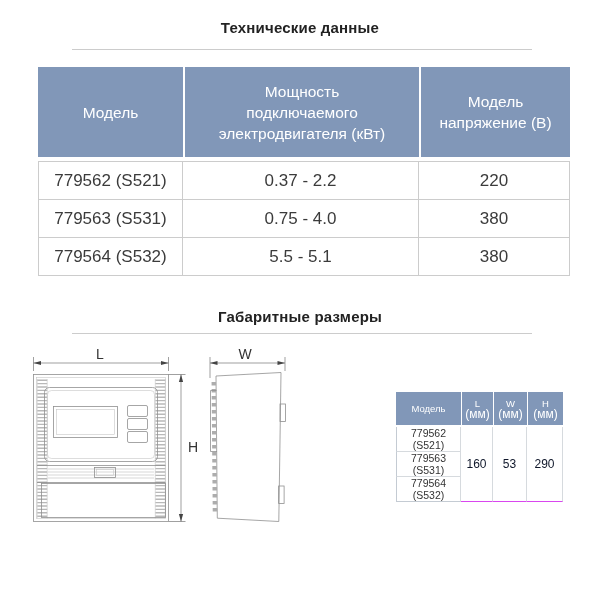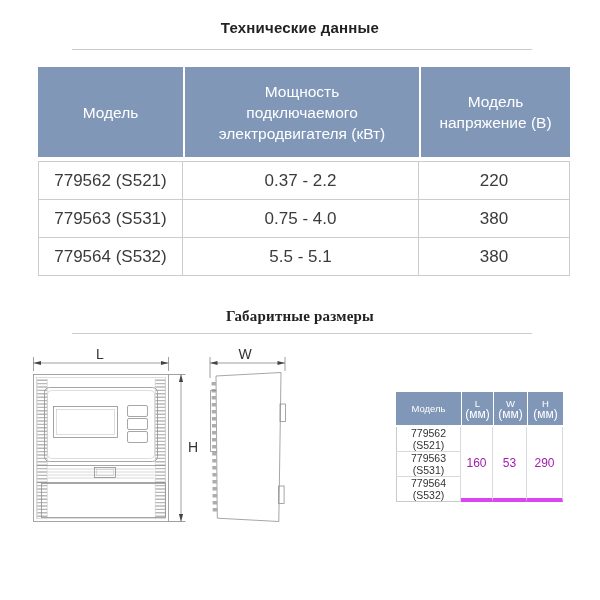--- a/index.html
+++ b/index.html
@@ -27,21 +27,21 @@
   #dims th{background:#8197b8;color:#fff;font-weight:400;height:33px;vertical-align:middle;
            text-align:center;padding:0;border-bottom:2px solid #ffffff;}
   #dims th + th{border-left:1.5px solid #ffffff;}
   #dims .dim-label{display:block;font-size:9.5px;line-height:11px;}
   #dims .dim-unit{display:block;font-size:12px;line-height:10px;}
   #dims .dim-unit:empty{display:none;}
   #dims td{background:#fff;vertical-align:middle;text-align:center;
            border-right:1px solid #d6dade;border-bottom:1px solid #d6dade;padding:0;}
   #dims td:first-child{border-left:1px solid #c4cbd3;}
   #dims .model-cell{height:16px;font-size:10.5px;color:#333;}
-  #dims .value-cell{font-size:12px;color:#a21caf;border-bottom:4px solid #d946ef;}
+  #dims .value-cell{font-size:12px;color:#0f172a;border-bottom:1px solid #d946ef;}
   #dims tr:last-child td{border-bottom:1px solid #c4cbd3;}
 
   
   .dim-text{font:14px "Liberation Sans",sans-serif;fill:#333;}
   .ln{stroke:#8f8f8f;stroke-width:0.8;fill:none;}
   .ln-light{stroke:#c6c6c6;stroke-width:0.6;fill:none;}
   .ln-dim{stroke:#777;stroke-width:0.7;fill:none;}
   .arrow{fill:#444;stroke:none;}
 </style>
 </head>
@@ -86,21 +86,21 @@
         <td>380</td>
       </tr>
       <tr>
         <td>779564 (S532)</td>
         <td>5.5 - 5.1</td>
         <td>380</td>
       </tr>
     </tbody>
   </table>
 
-  <div class="abs section-title" style="top:308px;font-family:Liberation Serif, serif;">Габаритные размеры</div>
+  <div class="abs section-title" style="top:308px;">Габаритные размеры</div>
   <div class="abs rule" style="top:333px;left:72px;width:460px;"></div>
 
   <svg class="abs" style="left:15px;top:345px;width:290px;height:200px;" viewBox="15 345 290 200">
 
     <g>
       <rect class="ln" x="33.5" y="374.5" width="135" height="147" fill="#fff"></rect>
       <rect class="ln-light" x="36.5" y="377.5" width="129" height="141"></rect>
 
       <line x1="42.2" y1="379.5" x2="42.2" y2="518" stroke="#b8b8b8" stroke-width="10" stroke-dasharray="1.4 2"></line>
       <line x1="160.3" y1="379.5" x2="160.3" y2="518" stroke="#b8b8b8" stroke-width="10" stroke-dasharray="1.4 2"></line>

